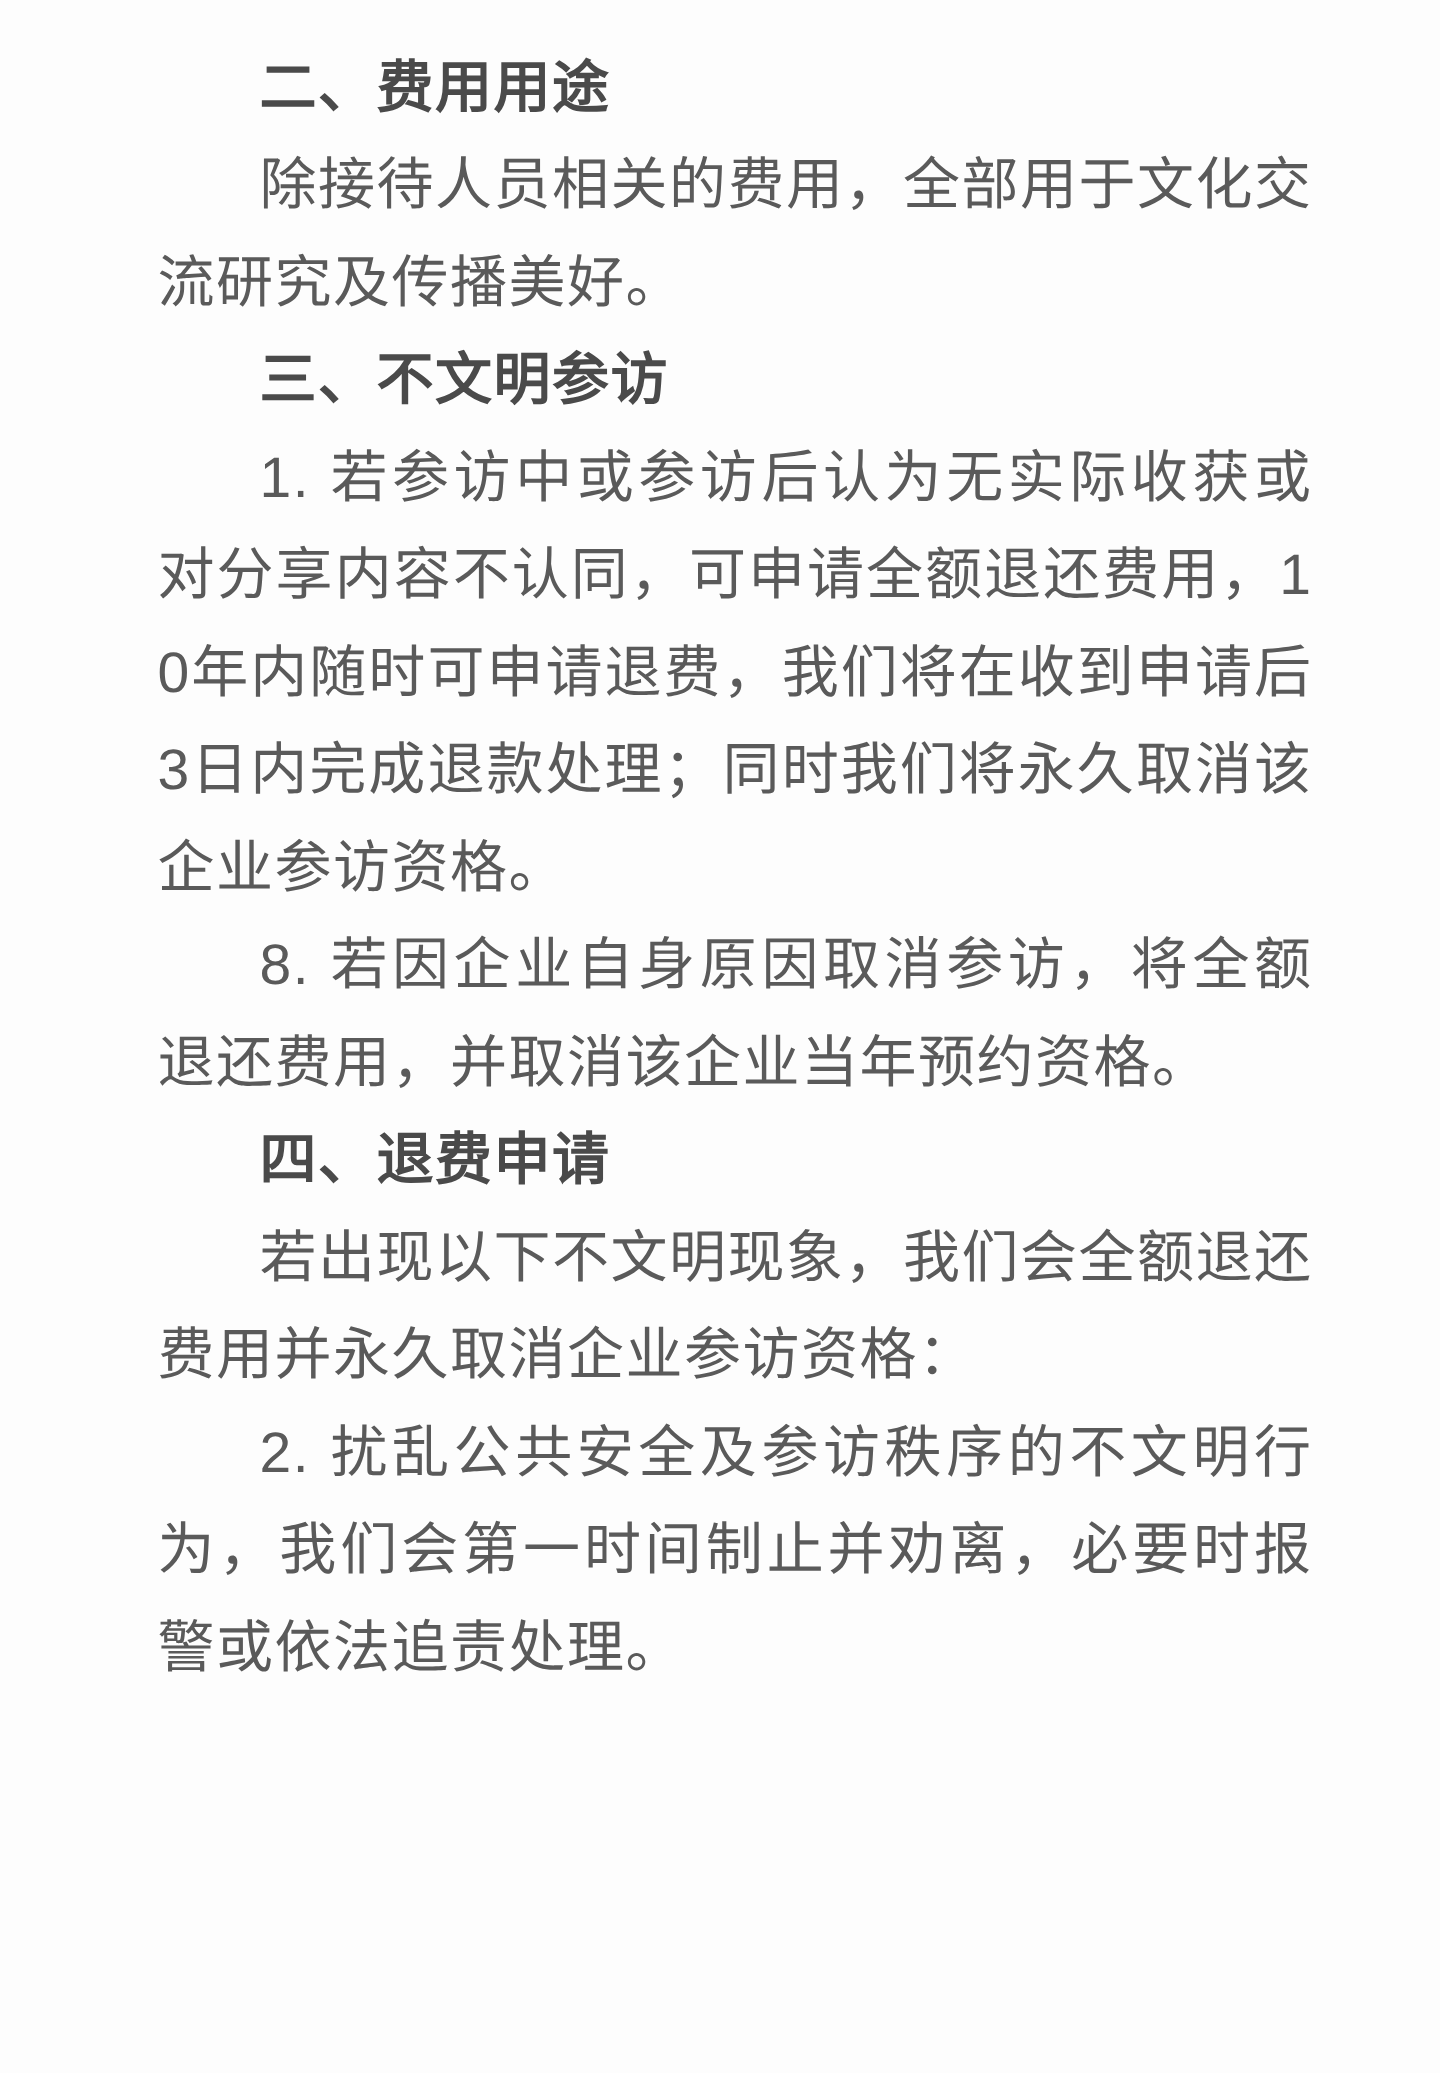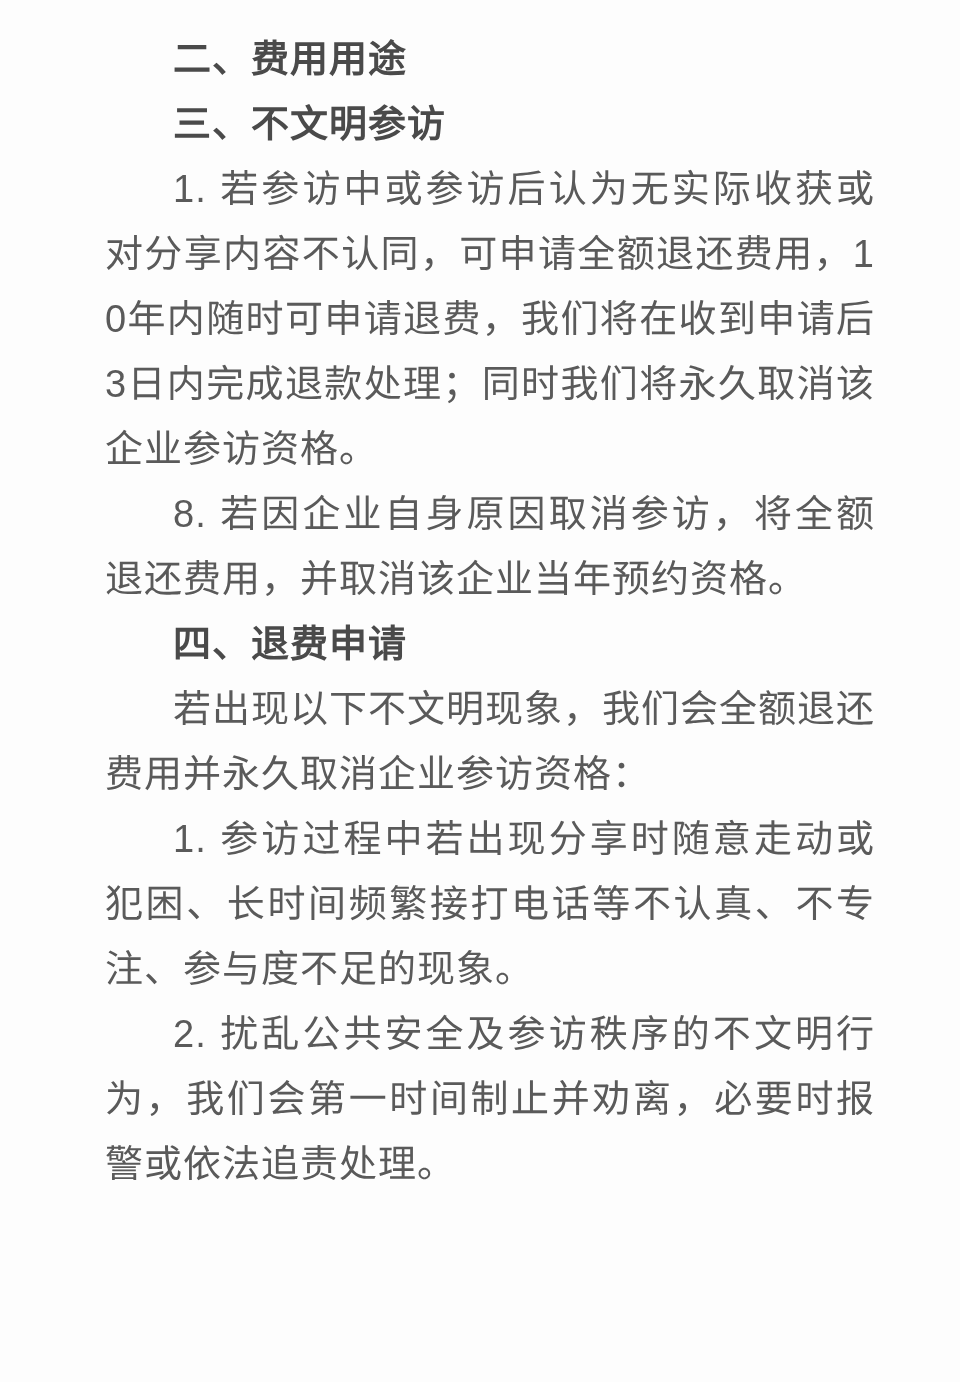--- a/index.html
+++ b/index.html
@@ -37,20 +37,20 @@
   .article h2 {
     color: #4a4a4a;
     font-weight: 700;
   }
 </style>
 </head>
 <body>
 
 <div class="article">
   <h2>二、费用用途</h2>
+  <p>除接待人员相关的费用，全部用于文化交流研究及传播美好。</p>
   <h2>三、不文明参访</h2>
   <p>1. 若参访中或参访后认为无实际收获或对分享内容不认同，可申请全额退还费用，10年内随时可申请退费，我们将在收到申请后3日内完成退款处理；同时我们将永久取消该企业参访资格。</p>
   <p>8. 若因企业自身原因取消参访，将全额退还费用，并取消该企业当年预约资格。</p>
   <h2>四、退费申请</h2>
   <p>若出现以下不文明现象，我们会全额退还费用并永久取消企业参访资格：</p>
-  <p>1. 参访过程中若出现分享时随意走动或犯困、长时间频繁接打电话等不认真、不专注、参与度不足的现象。</p>
   <p>2. 扰乱公共安全及参访秩序的不文明行为，我们会第一时间制止并劝离，必要时报警或依法追责处理。</p>
 </div>
 
 </body></html>

